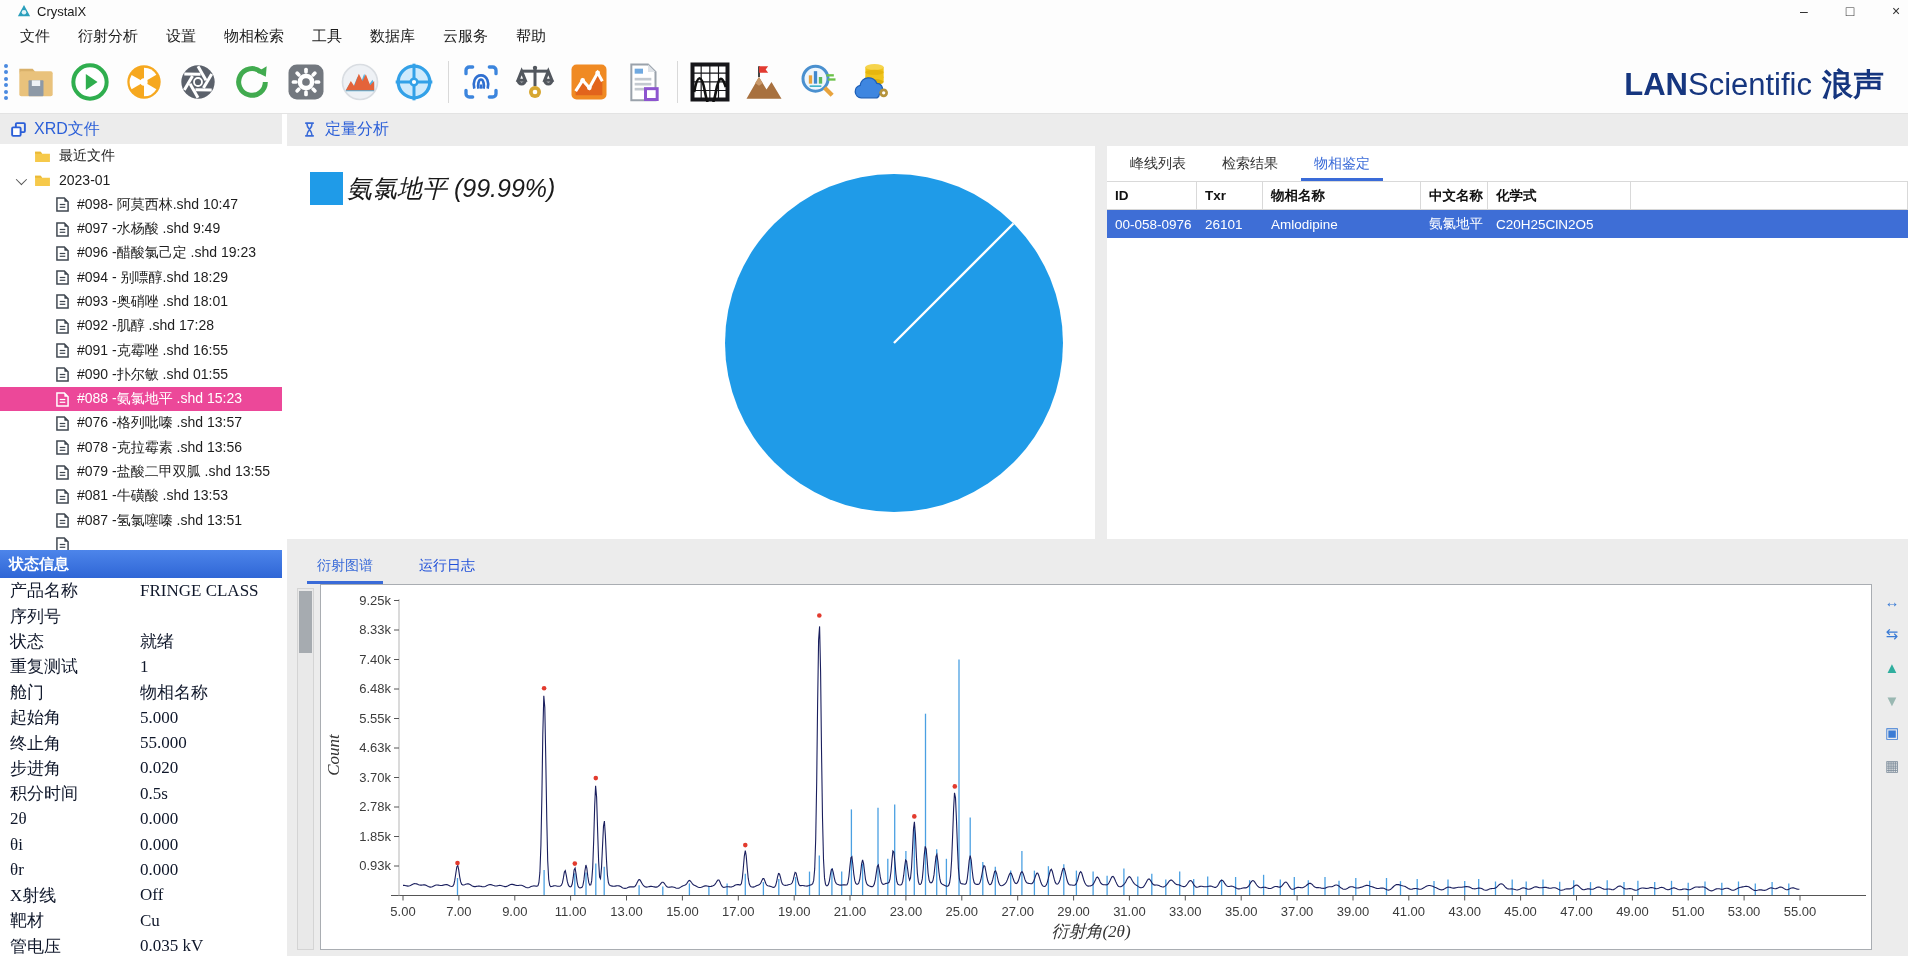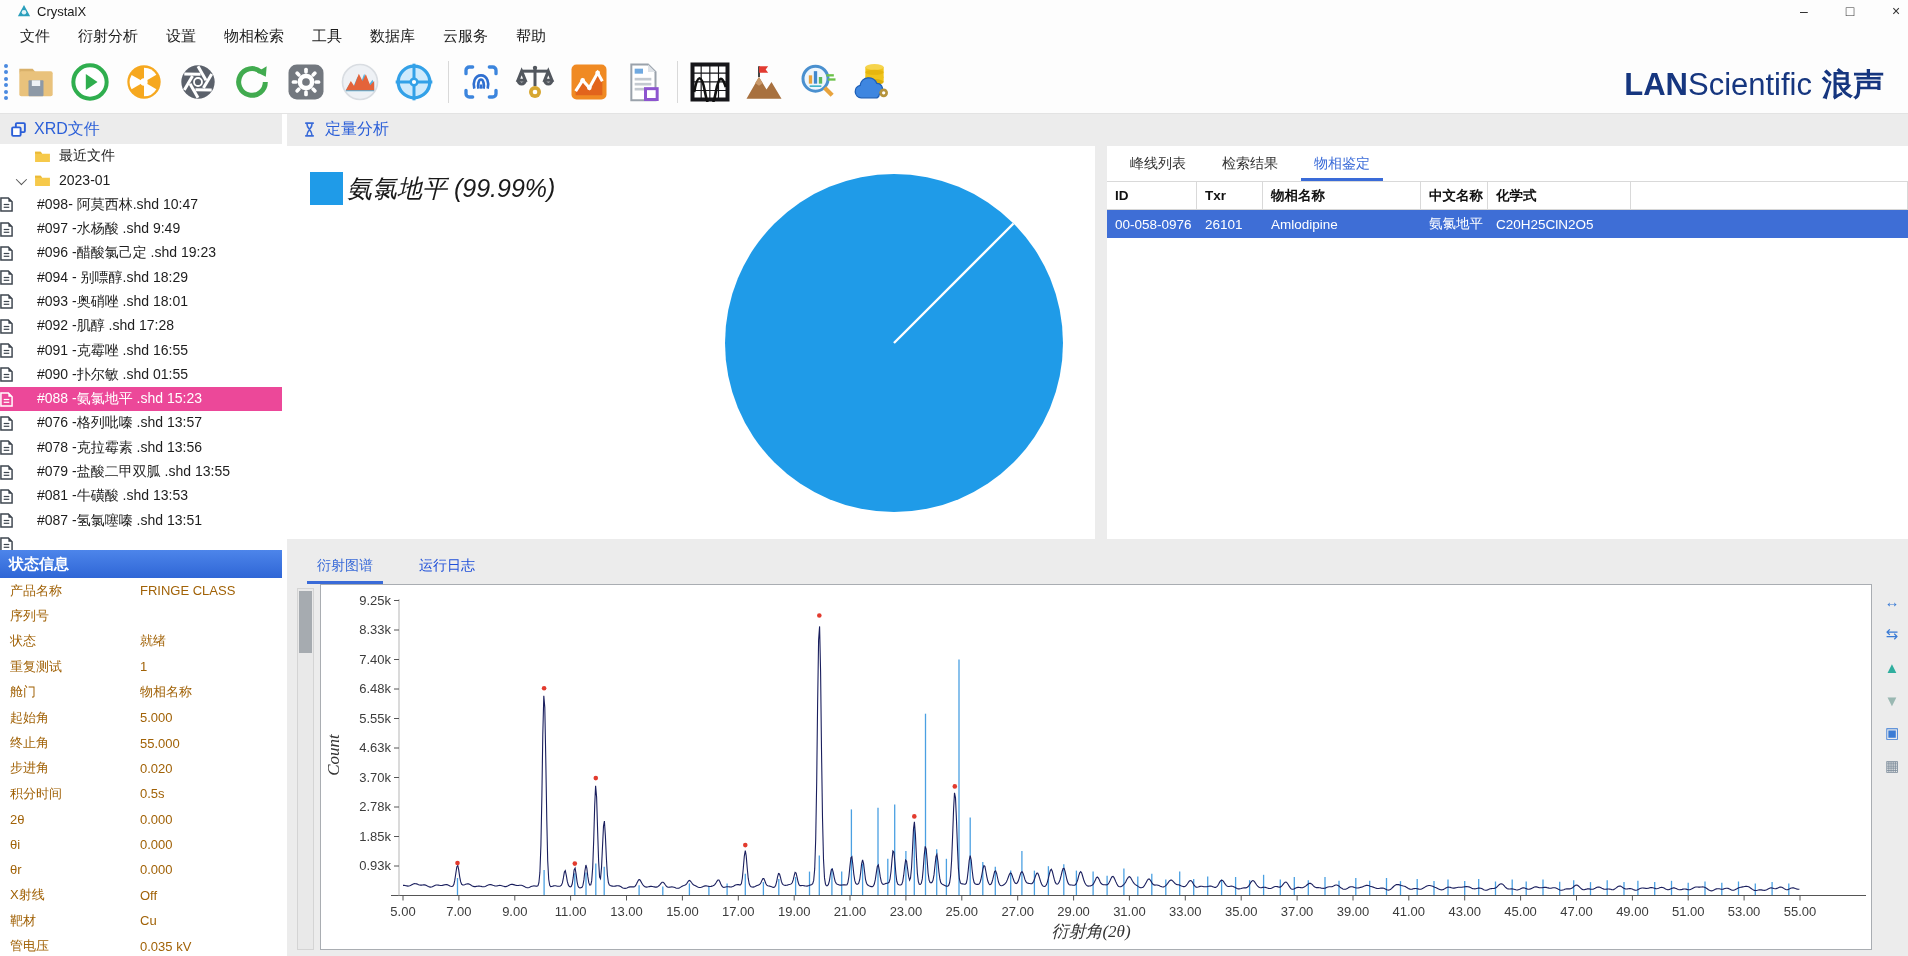--- a/index.html
+++ b/index.html
@@ -33,26 +33,26 @@
   .phead{height:30px;background:#ececec;display:flex;align-items:center;font-size:16px;font-weight:normal;color:#2b5fd8;}
   #sidebar-head{padding-left:10px;}
   #sidebar-head svg,#main-head svg{width:17px;height:17px;margin-right:7px;}
   #main-head{padding-left:14px;}
   
   #tree{position:absolute;left:0;top:30px;width:282px;height:406px;overflow:hidden;background:#fff;}
   .trow{position:relative;height:24.3px;display:flex;align-items:center;font-size:14px;color:#1d1d1d;white-space:nowrap;}
   .trow .chev{position:absolute;left:16px;top:9px;width:7px;height:7px;border-right:1.6px solid #555;border-bottom:1.6px solid #555;transform:rotate(45deg) translateY(-2px);}
   .trow .ticon{margin-right:8px;display:inline-flex;}
   .trow.lvl1{padding-left:34px;}
-  .trow.lvl2{gap:16px;}
+  .trow.lvl2{padding-left:56px;}
   .trow.selected{background:#ec4899;color:#fff;}
   
   #statuspanel{position:absolute;left:0;top:436px;width:282px;height:406px;background:#fff;}
   #status-head{height:28px;background:linear-gradient(180deg,#4d85ea,#2f66d6);color:#fff;font-weight:bold;font-size:15px;line-height:28px;padding-left:9px;}
-  .srow{height:25.4px;display:flex;align-items:center;font-size:13px;color:#a16207;}
+  .srow{height:25.4px;display:flex;align-items:center;font-size:17px;color:#0f172a;font-family:Liberation Serif, serif;}
   .srow .slabel{width:130px;padding-left:10px;}
   .srow .svalue{flex:1;}
   
   #pie-panel{position:absolute;left:0;top:32px;width:808px;height:393px;background:#fff;}
   #legend{position:absolute;left:23px;top:26px;display:flex;align-items:center;}
   #legend-swatch{width:33px;height:33px;display:inline-block;}
   #legend-label{font-size:25px;font-style:italic;color:#1a1a1a;margin-left:4px;}
   #pie-svg{position:absolute;left:0;top:0;}
   
   #phase-panel{position:absolute;left:820px;top:32px;width:801px;height:393px;background:#fff;}

